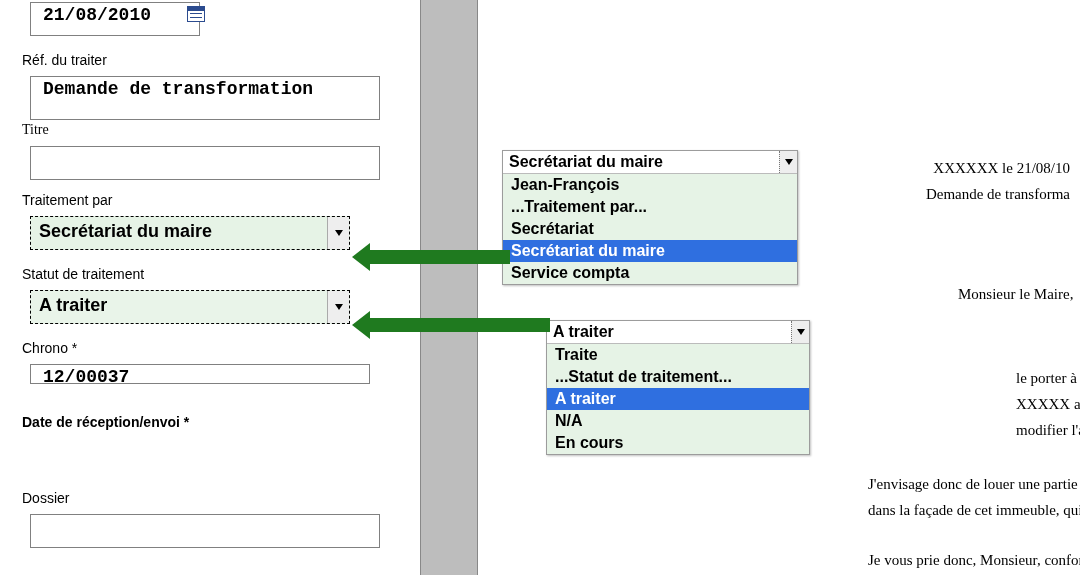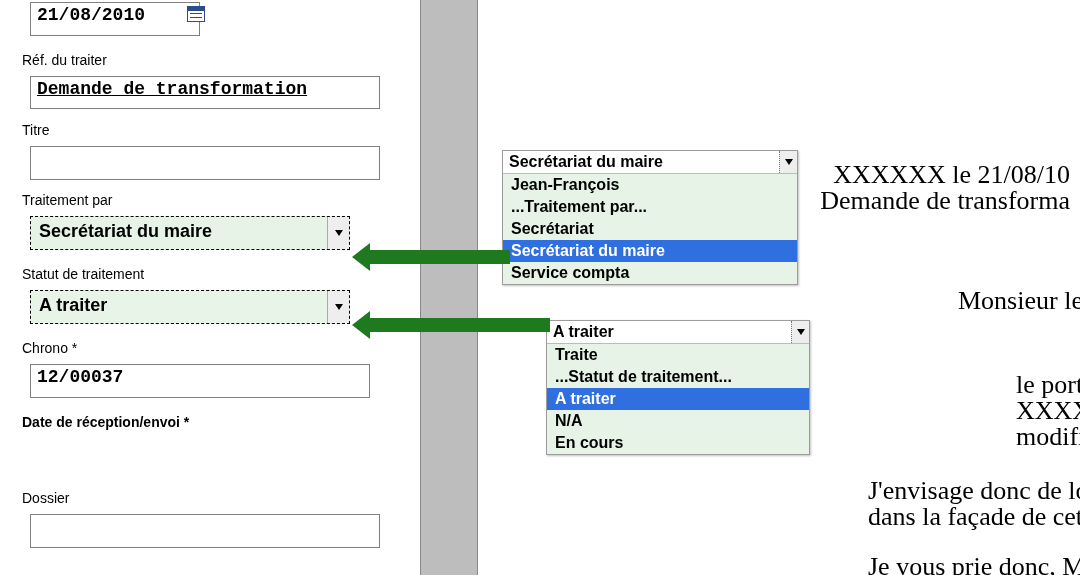--- a/index.html
+++ b/index.html
@@ -16,21 +16,21 @@
   .cal-btn::before {
     content: ""; position: absolute; top: 0; left: 0; right: 0; height: 4px; background: #2b4b8f;
   }
   .cal-btn::after {
     content: ""; position: absolute; top: 6px; left: 2px; right: 2px; bottom: 2px;
     background: repeating-linear-gradient(to bottom, #2b4b8f 0 1px, transparent 1px 4px);
   }
 
   .wide-input {
     border: 1px solid #808080; background: #fff; height: 30px; font-size: 18px; font-weight: bold;
-    padding: 2px 6px; font-family: "Courier New", monospace;
+    padding: 2px 12px; font-family: "Courier New", monospace;
   }
 
   .select-box {
     position: relative; border: 1px dashed #000; background: #e6f3e6; height: 34px;
     font-size: 18px; font-weight: bold; padding: 4px 26px 4px 8px; font-family: Verdana, sans-serif;
   }
   .select-box.light { background: #e9f4e9; }
   .select-caret {
     position: absolute; right: 0; top: 0; width: 22px; height: 100%;
     border-left: 1px solid #aaa; background: #eee;
@@ -39,21 +39,21 @@
     content: ""; position: absolute; top: 50%; left: 50%; width: 0; height: 0;
     border-left: 4px solid transparent; border-right: 4px solid transparent; border-top: 6px solid #000;
     transform: translate(-50%, -50%);
   }
 
   
   .sep { position: absolute; left: 420px; top: 0; width: 58px; height: 575px; background: #bdbdbd; border-left: 1px solid #888; border-right: 1px solid #888; }
 
   
   .right-panel { position: absolute; left: 478px; top: 0; right: 0; bottom: 0; background: #fff; }
-  .doc { position: absolute; left: 200px; top: 0; right: 0; bottom: 0; font-family: "Times New Roman", serif; font-size: 26px; color: #000; }
+  .doc { position: absolute; left: 200px; top: 0; right: 0; bottom: 0; font-family: "Times New Roman", serif; font-size: 15px; color: #000; }
 
   
   .popup {
     position: absolute; background: #e6f3e6; border: 1px solid #9c9c9c; box-shadow: 1px 1px 2px rgba(0,0,0,0.25);
     font-family: Verdana, sans-serif; font-size: 16px; font-weight: bold; color: #000;
   }
   .popup .head {
     position: relative; background: #fff; border-bottom: 1px solid #bbb; padding: 2px 22px 2px 6px;
   }
   .popup .head .select-caret { background: #eee; width: 18px; border-left: 1px dotted #777; }
@@ -63,29 +63,29 @@
   
   .arrow { position: absolute; height: 14px; background: #1f7a1f; }
   .arrow::before {
     content: ""; position: absolute; left: -18px; top: 50%; transform: translateY(-50%);
     border-right: 18px solid #1f7a1f; border-top: 14px solid transparent; border-bottom: 14px solid transparent;
   }
 
   
   #date1-box { position: absolute; left: 30px; top: 2px; width: 170px; height: 34px; }
   #ref-label { position: absolute; left: 14px; top: 52px; }
-  #ref-box   { position: absolute; left: 30px; top: 76px; width: 350px; height: 33px; text-decoration: underline; }
-  #titre-label { position: absolute; left: 14px; top: 122px; }
+  #ref-box   { position: absolute; left: 30px; top: 76px; width: 350px; height: 44px; }
+  #titre-label { position: absolute; left: 14px; top: 122px; font-family: Liberation Serif, serif; }
   #titre-box   { position: absolute; left: 30px; top: 146px; width: 350px; height: 34px; }
   #trait-label { position: absolute; left: 14px; top: 192px; }
   #trait-sel   { position: absolute; left: 30px; top: 216px; width: 320px; }
   #statut-label{ position: absolute; left: 14px; top: 266px; }
   #statut-sel  { position: absolute; left: 30px; top: 290px; width: 320px; }
   #chrono-label{ position: absolute; left: 14px; top: 340px; }
-  #chrono-box  { position: absolute; left: 30px; top: 364px; width: 340px; height: 34px; }
+  #chrono-box  { position: absolute; left: 30px; top: 364px; width: 340px; height: 20px; }
   #recep-label { position: absolute; left: 14px; top: 414px; font-weight: bold; }
   #date2-box   { position: absolute; left: 30px; top: 438px; width: 174px; height: 34px; }
   #dossier-label{position: absolute; left: 14px; top: 490px; }
   #dossier-box { position: absolute; left: 30px; top: 514px; width: 350px; height: 34px; }
 
   
   #r-city  { position: absolute; right: 10px; top: 160px; white-space: nowrap; }
   #r-sub   { position: absolute; right: 10px; top: 186px; white-space: nowrap; }
   #r-greet { position: absolute; left: 280px; top: 286px; white-space: nowrap; }
   #r-p1a   { position: absolute; left: 338px; top: 370px; white-space: nowrap; }

